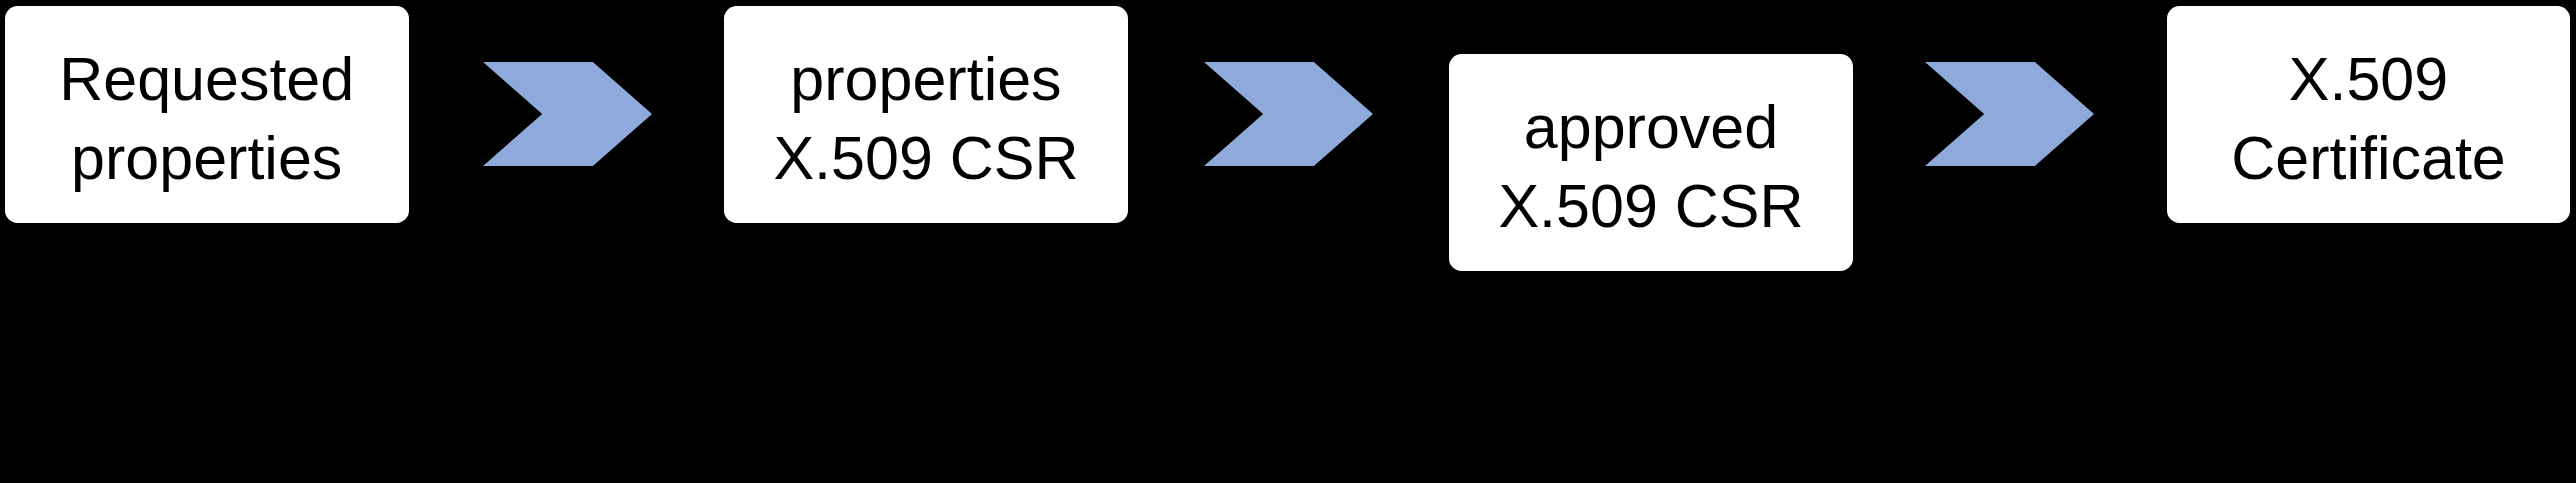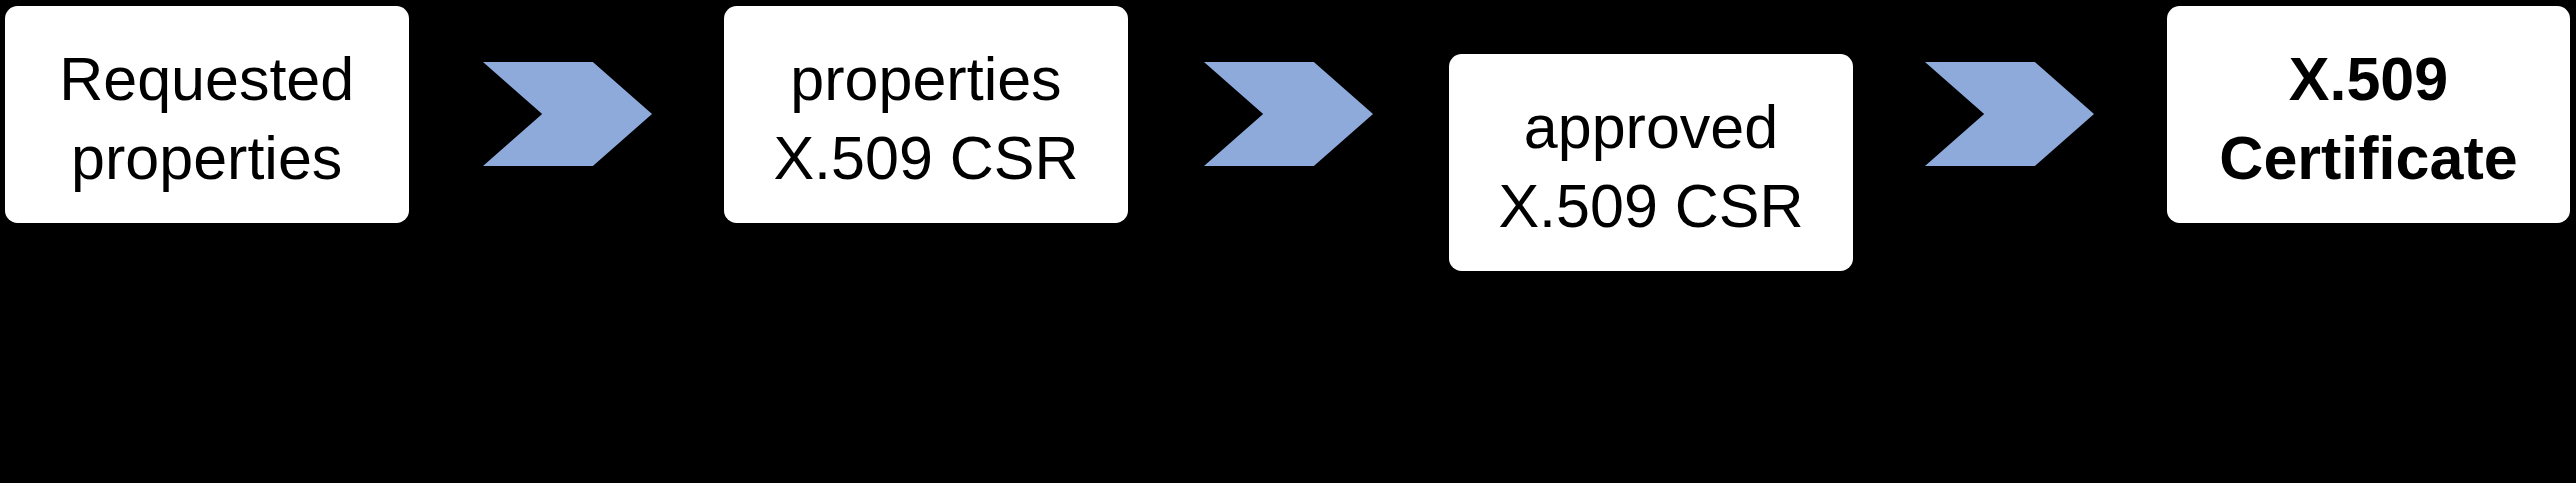--- a/index.html
+++ b/index.html
@@ -45,21 +45,21 @@
     position: absolute;
     top: 62px;
     width: 169px;
     height: 104px;
     background: #8EAADB;
     clip-path: polygon(0% 0%, 65% 0%, 100% 50%, 65% 100%, 0% 100%, 35% 50%);
   }
   .box-1 { left: 4.7px; }
   .box-2 { left: 724px; }
   .box-3 { left: 1449px; }
-  .box-4 { left: 2167px; width: 403px; font-weight: bold; }
+  .box-4 { left: 2167px; width: 403px; }
   .chev-1 { left: 483px; }
   .chev-2 { left: 1204px; }
   .chev-3 { left: 1925px; }
 </style>
 </head>
 <body>
 
 <div class="diagram" style="background: rgb(0, 0, 0);">
 
   <div class="step-box box-1" style="background: rgb(255, 255, 255);">

